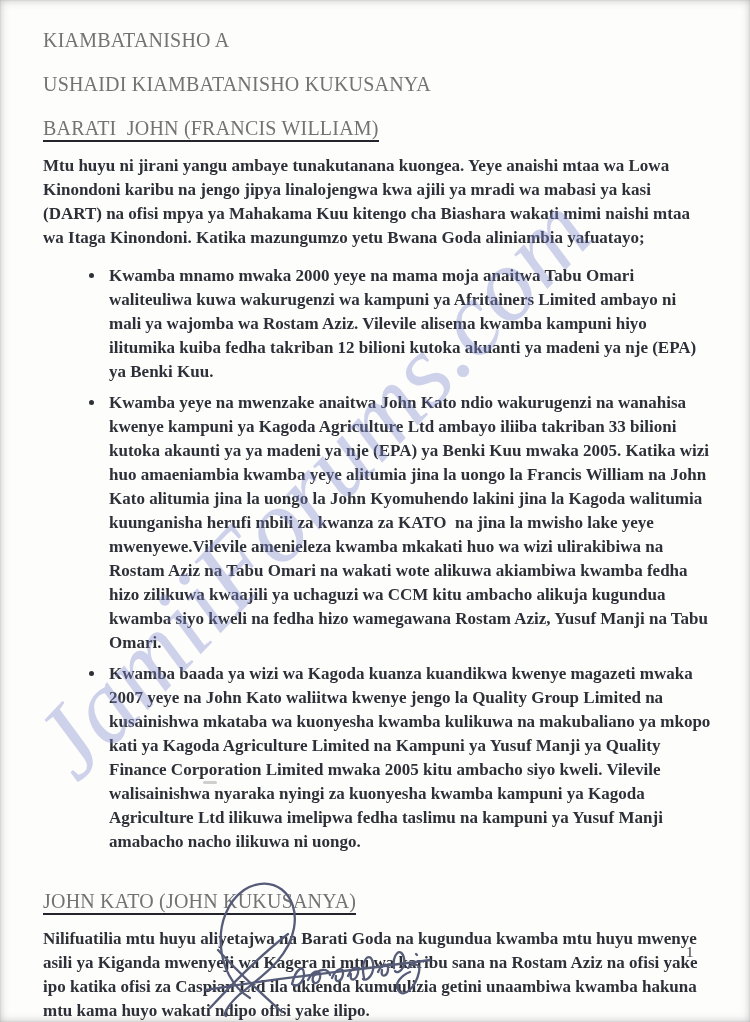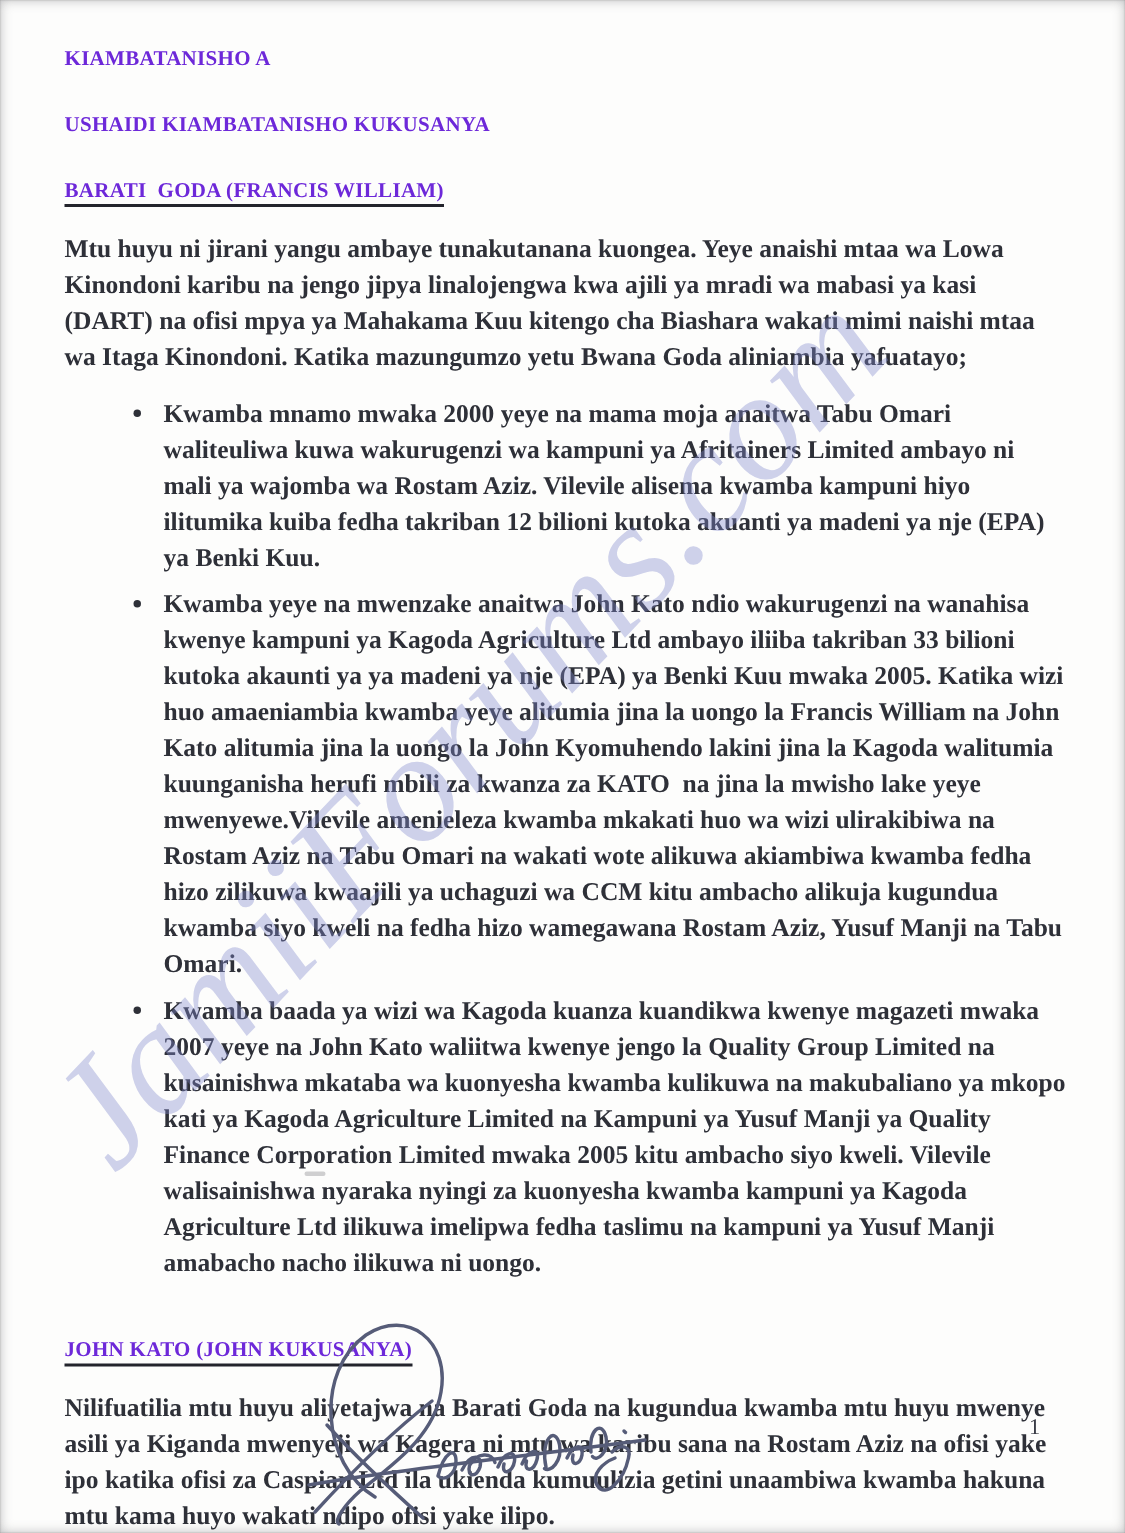--- a/index.html
+++ b/index.html
@@ -12,27 +12,27 @@
     box-shadow:inset 0 0 8px rgba(110,110,115,.45), inset 0 0 1px rgba(60,60,60,.6);
     font-family:"Liberation Serif","DejaVu Serif",serif;
     color:#2e3038;
   }
   .content{
     position:absolute;
     left:43px;top:22px;width:668px;
     font-size:17px;line-height:24px;
   }
   .doc-heading{
-    font-weight:bold;
-    font-size:14px;
+    font-weight:normal;
+    font-size:20px;
     letter-spacing:.2px;
     margin:0 0 14px 0;
     padding-top:6px;
     white-space:pre-wrap;
-    color:#6d28d9;
+    color:#737373;
   }
   .doc-heading.underlined span{
     border-bottom:2px solid #23242c;
     padding-bottom:1px;
   }
   .para{
     margin:6px 0 10px 0;
     white-space:pre-wrap;
     text-align:left;
     font-weight:bold;
@@ -89,21 +89,21 @@
 <div class="page">
 
   <div class="watermark">JamiiForums.com</div>
 
   <div class="content">
 
     <h1 class="doc-heading">KIAMBATANISHO A</h1>
 
     <h2 class="doc-heading">USHAIDI KIAMBATANISHO KUKUSANYA</h2>
 
-    <h3 class="doc-heading underlined"><span>BARATI  GODA (FRANCIS WILLIAM)</span></h3>
+    <h3 class="doc-heading underlined"><span>BARATI  JOHN (FRANCIS WILLIAM)</span></h3>
 
     <p class="para">Mtu huyu ni jirani yangu ambaye tunakutanana kuongea. Yeye anaishi mtaa wa Lowa Kinondoni karibu na jengo jipya linalojengwa kwa ajili ya mradi wa mabasi ya kasi (DART) na ofisi mpya ya Mahakama Kuu kitengo cha Biashara wakati mimi naishi mtaa wa Itaga Kinondoni. Katika mazungumzo yetu Bwana Goda aliniambia yafuatayo;</p>
 
     <ul class="bullets">
       <li>Kwamba mnamo mwaka 2000 yeye na mama moja anaitwa Tabu Omari waliteuliwa kuwa wakurugenzi wa kampuni ya Afritainers Limited ambayo ni mali ya wajomba wa Rostam Aziz. Vilevile alisema kwamba kampuni hiyo ilitumika kuiba fedha takriban 12 bilioni kutoka akuanti ya madeni ya nje (EPA) ya Benki Kuu.</li>
       <li>Kwamba yeye na mwenzake anaitwa John Kato ndio wakurugenzi na wanahisa kwenye kampuni ya Kagoda Agriculture Ltd ambayo iliiba takriban 33 bilioni kutoka akaunti ya ya madeni ya nje (EPA) ya Benki Kuu mwaka 2005. Katika wizi huo amaeniambia kwamba yeye alitumia jina la uongo la Francis William na John Kato alitumia jina la uongo la John Kyomuhendo lakini jina la Kagoda walitumia kuunganisha herufi mbili za kwanza za KATO  na jina la mwisho lake yeye mwenyewe.Vilevile amenieleza kwamba mkakati huo wa wizi ulirakibiwa na Rostam Aziz na Tabu Omari na wakati wote alikuwa akiambiwa kwamba fedha hizo zilikuwa kwaajili ya uchaguzi wa CCM kitu ambacho alikuja kugundua kwamba siyo kweli na fedha hizo wamegawana Rostam Aziz, Yusuf Manji na Tabu Omari.</li>
       <li>Kwamba baada ya wizi wa Kagoda kuanza kuandikwa kwenye magazeti mwaka 2007 yeye na John Kato waliitwa kwenye jengo la Quality Group Limited na kusainishwa mkataba wa kuonyesha kwamba kulikuwa na makubaliano ya mkopo kati ya Kagoda Agriculture Limited na Kampuni ya Yusuf Manji ya Quality Finance Corporation Limited mwaka 2005 kitu ambacho siyo kweli. Vilevile walisainishwa nyaraka nyingi za kuonyesha kwamba kampuni ya Kagoda Agriculture Ltd ilikuwa imelipwa fedha taslimu na kampuni ya Yusuf Manji amabacho nacho ilikuwa ni uongo.</li>
     </ul>
 
     <div class="section-gap"></div>

